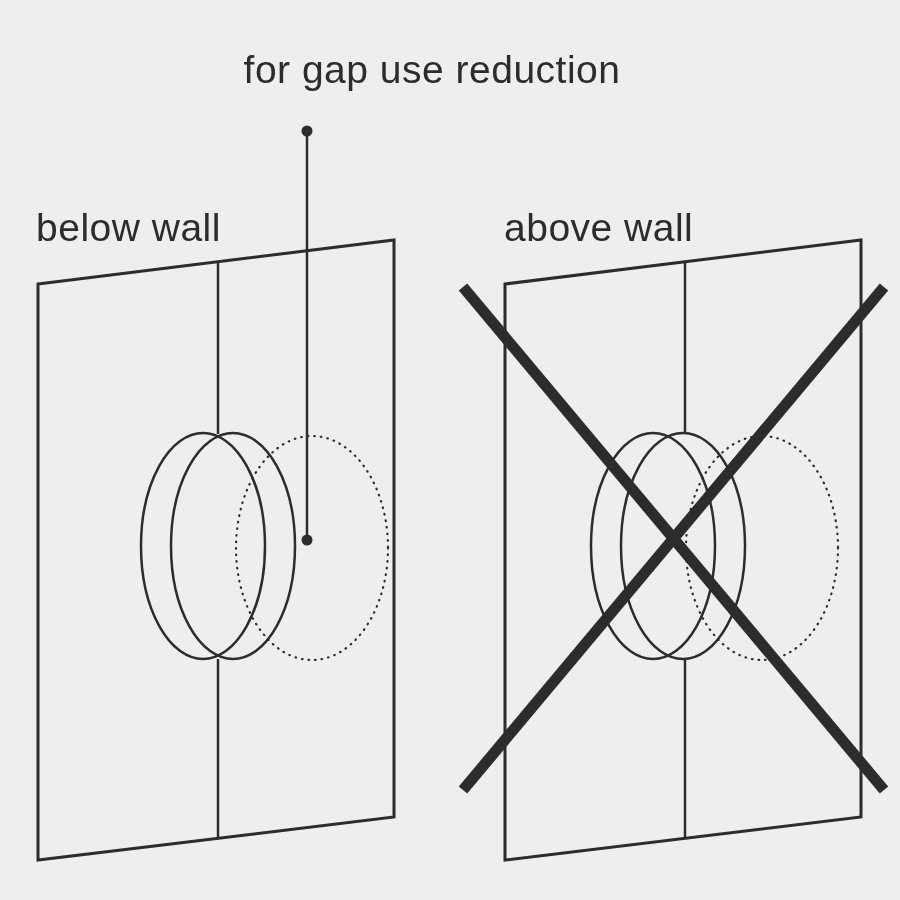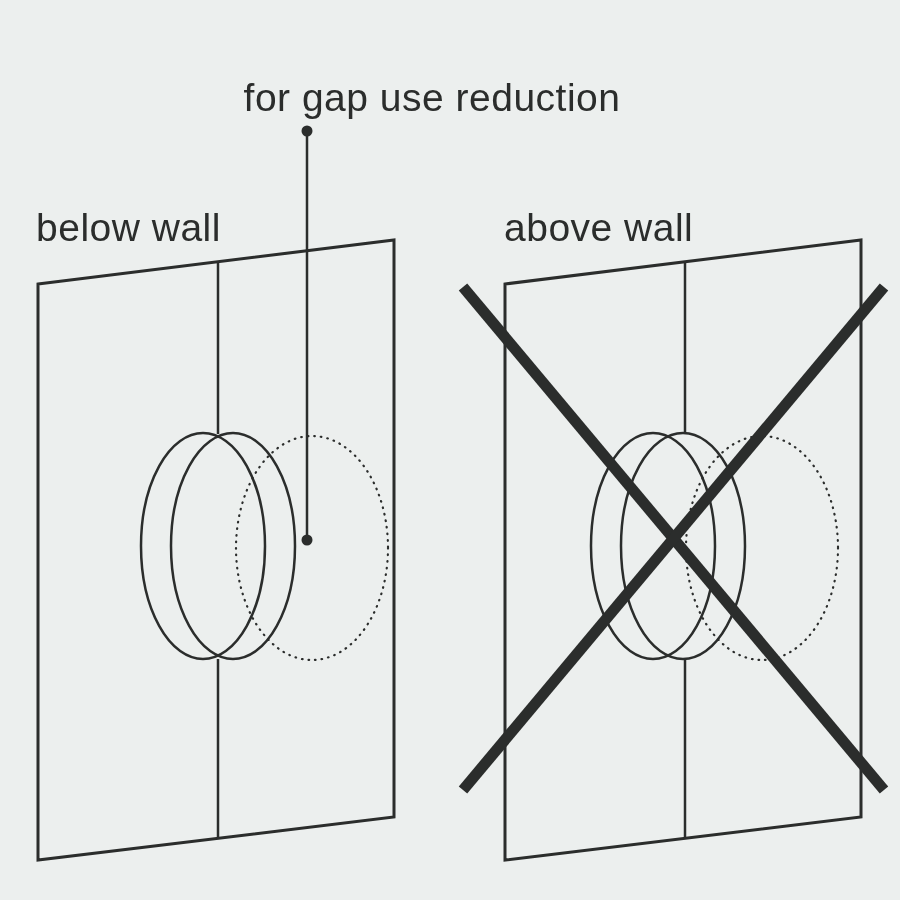--- a/index.html
+++ b/index.html
@@ -20,21 +20,20 @@
   .txt{
     position:absolute;
     white-space:nowrap;
     font-size:39px;
     letter-spacing:0.5px;
     color:var(--ink,#2b2d2c);
   }
   .title{
     top:48px;left:0;width:864px;
     text-align:center;
-    margin-top:28px;
   }
   .subtitle{
     top:107px;left:330px;
   }
   .label-left{
     top:206px;left:36px;
   }
   .label-right{
     top:206px;left:504px;
   }

